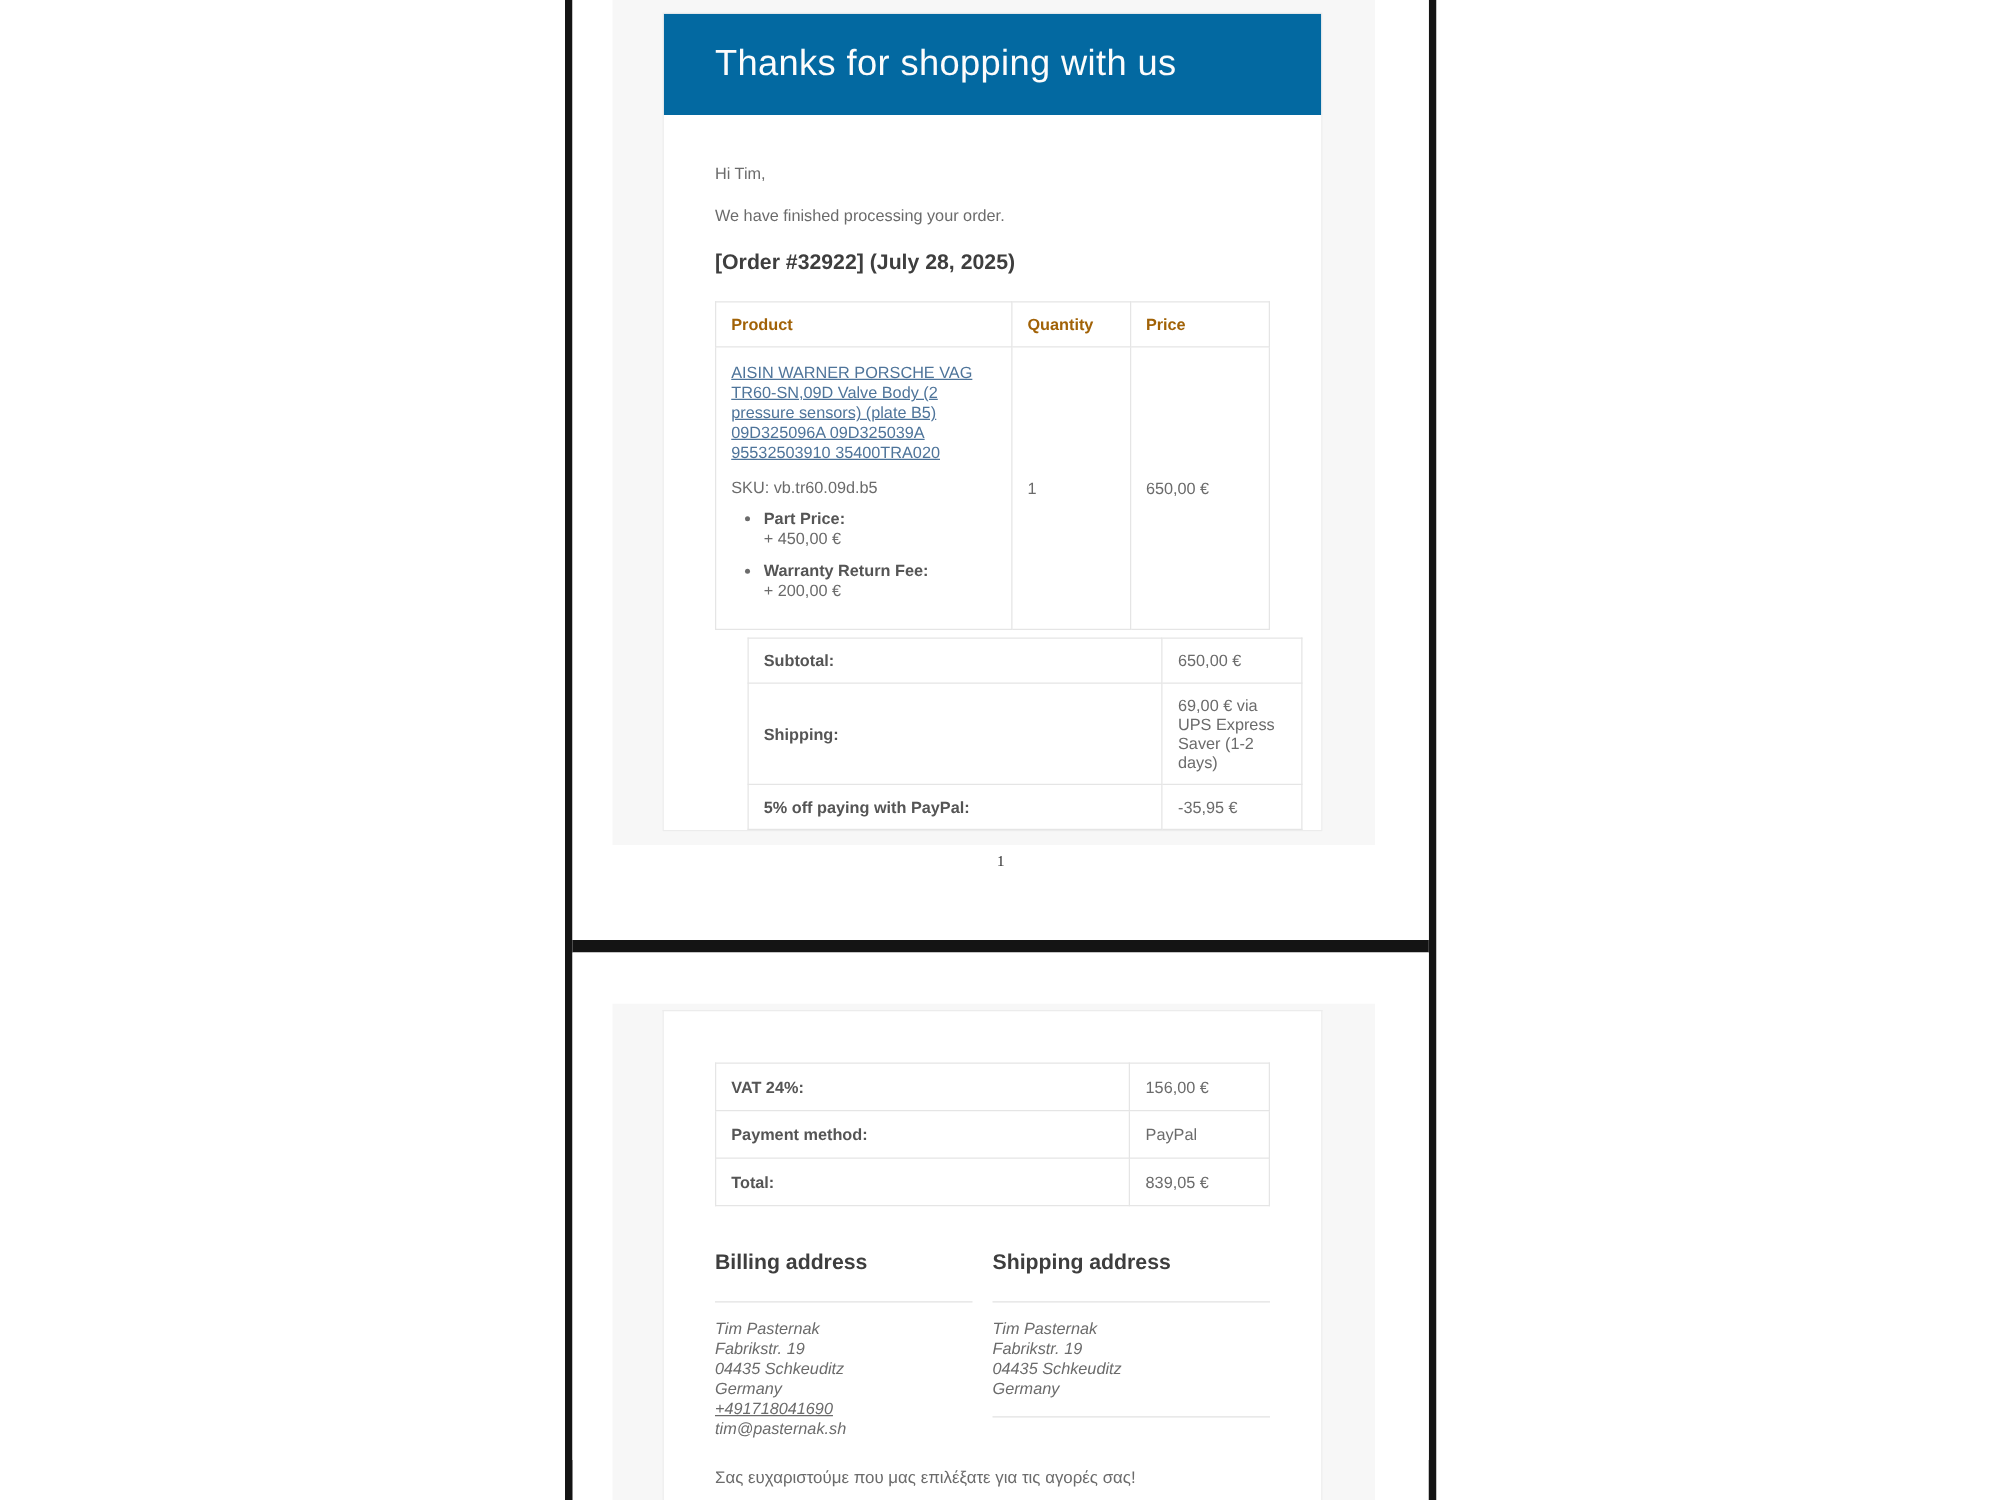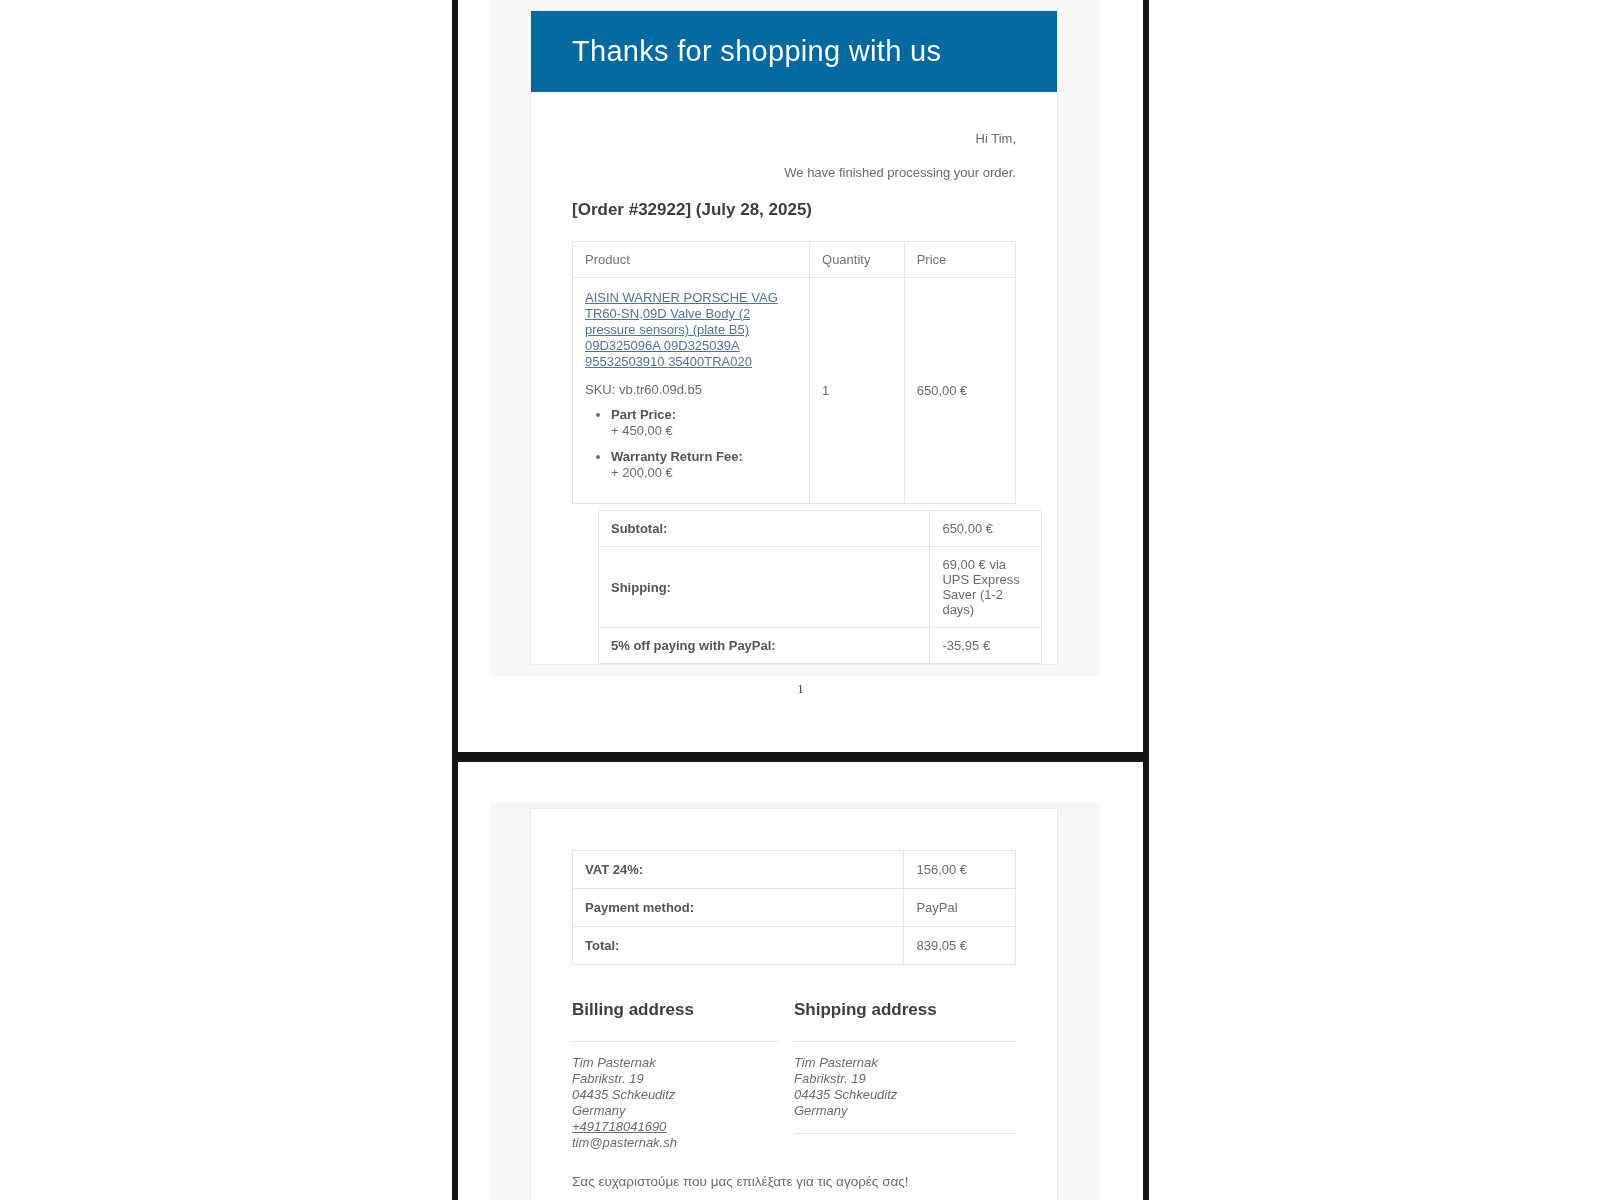--- a/index.html
+++ b/index.html
@@ -19,26 +19,26 @@
   .backdrop-1 { left:32px; top:0; width:610px; height:676px; }
   .backdrop-2 { left:32px; top:41px; width:610px; height:397px; }
   .email-card { background:#ffffff; border:1px solid #ececec; width:528px; margin-left:40px; overflow:hidden; }
   .card-1 { margin-top:10px; height:655px; }
   .card-2 { margin-top:5px; height:392px; border-bottom:none; }
 
   .email-header { height:81px; background:#0369a1; display:flex; align-items:center; padding:0 41px; }
   .email-header h1 { font-size:29px; font-weight:400; color:#fcfcfc; letter-spacing:0.3px; }
 
   .email-body { padding:39px 41px 0 41px; color:#6b6b6b; font-size:13px; }
-  .para { line-height:16px; margin-bottom:18px;text-align:right; }
+  .para { line-height:16px; margin-bottom:18px; }
   .order-heading { font-size:17px; font-weight:700; color:#3e3e3e; margin:19px 0 21px 0; }
 
   table { width:100%; border-collapse:collapse; font-size:13px; color:#6b6b6b; }
   th, td { border:1px solid #e5e5e5; text-align:left; vertical-align:middle; padding:10px 12px; }
-  th { color:#737373; font-weight:400; }
+  th { color:#a16207; font-weight:700; }
   .items-table td { padding:12px; }
   .totals-table { margin-top:6px;margin-left:26px; }
   .totals-table .t-label, .totals2-table .t-label { font-weight:700; color:#555555; }
   .totals2-table td { padding:11px 12px; }
 
   .product-link { color:#4e749a; text-decoration:underline; line-height:16px; display:inline-block; cursor:pointer; }
   .sku-line { line-height:16px; margin-top:12px; }
   .meta-list { list-style:disc; margin:9px 0 2px 0; padding-left:26px; }
   .meta-list li { margin-bottom:10px; line-height:16px; }
   .meta-label { font-weight:700; color:#555555; display:block; }

